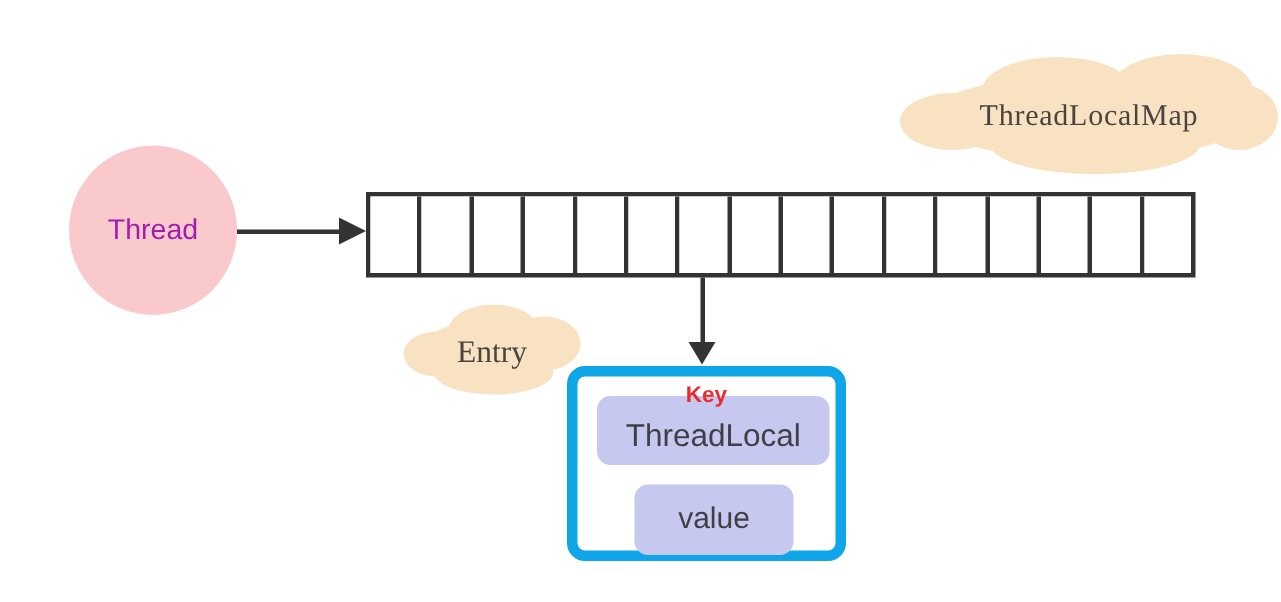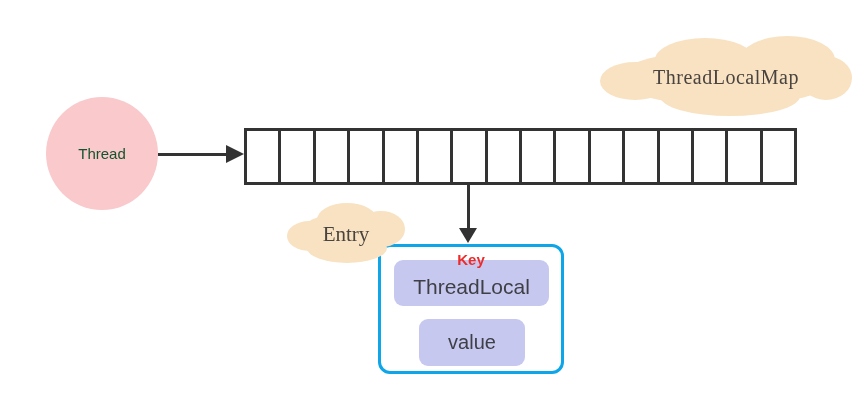--- a/index.html
+++ b/index.html
@@ -25,21 +25,21 @@
 
   
   .thread-circle {
     position: absolute;
     left: 46px; top: 97px;
     width: 112px; height: 113px;
     background: var(--thread-fill);
     border-radius: 50%;
     display: flex; align-items: center; justify-content: center;
   }
-  .thread-circle span { font-size: 15px; color: #14532d; }
+  .thread-circle span { font-size: 19px; color: #a21caf; }
 
   
   .h-arrow-line {
     position: absolute;
     left: 158px; top: 153px;
     width: 70px; height: 3px;
     background: var(--line);
   }
   .h-arrow-head {
     position: absolute;
@@ -81,30 +81,30 @@
   
   .cloud { position: absolute; }
   .cloud .bump { position: absolute; background: var(--cloud-fill); border-radius: 50%; }
   .cloud .cloud-label {
     position: absolute; left: 0; top: 0; right: 0; bottom: 0;
     display: flex; align-items: center; justify-content: center;
     color: #4a4440; z-index: 1; font-family: Liberation Serif, serif;
   }
   .map-cloud { left: 600px; top: 36px; width: 252px; height: 82px; }
   .map-cloud .cloud-label { font-size: 20px; letter-spacing: 0.5px; }
-  .entry-cloud { left: 287px; top: 203px; width: 118px; height: 62px; z-index: 5; }
+  .entry-cloud { left: 269px; top: 203px; width: 118px; height: 62px; z-index: 5; }
   .entry-cloud .cloud-label { font-size: 21px; }
 
   
   .entry-box {
     position: absolute;
     left: 378px; top: 244px;
     width: 186px; height: 130px;
     background: #fff;
-    border: 3px solid #0ea5e9;
+    border: 7px solid #0ea5e9;
     border-radius: 12px;
     z-index: 2;
   }
   .key-label {
     position: absolute;
     left: 0; top: 4px; width: 100%;
     text-align: center;
     font-size: 15px; font-weight: bold;
     color: var(--key-color);
     z-index: 3;

